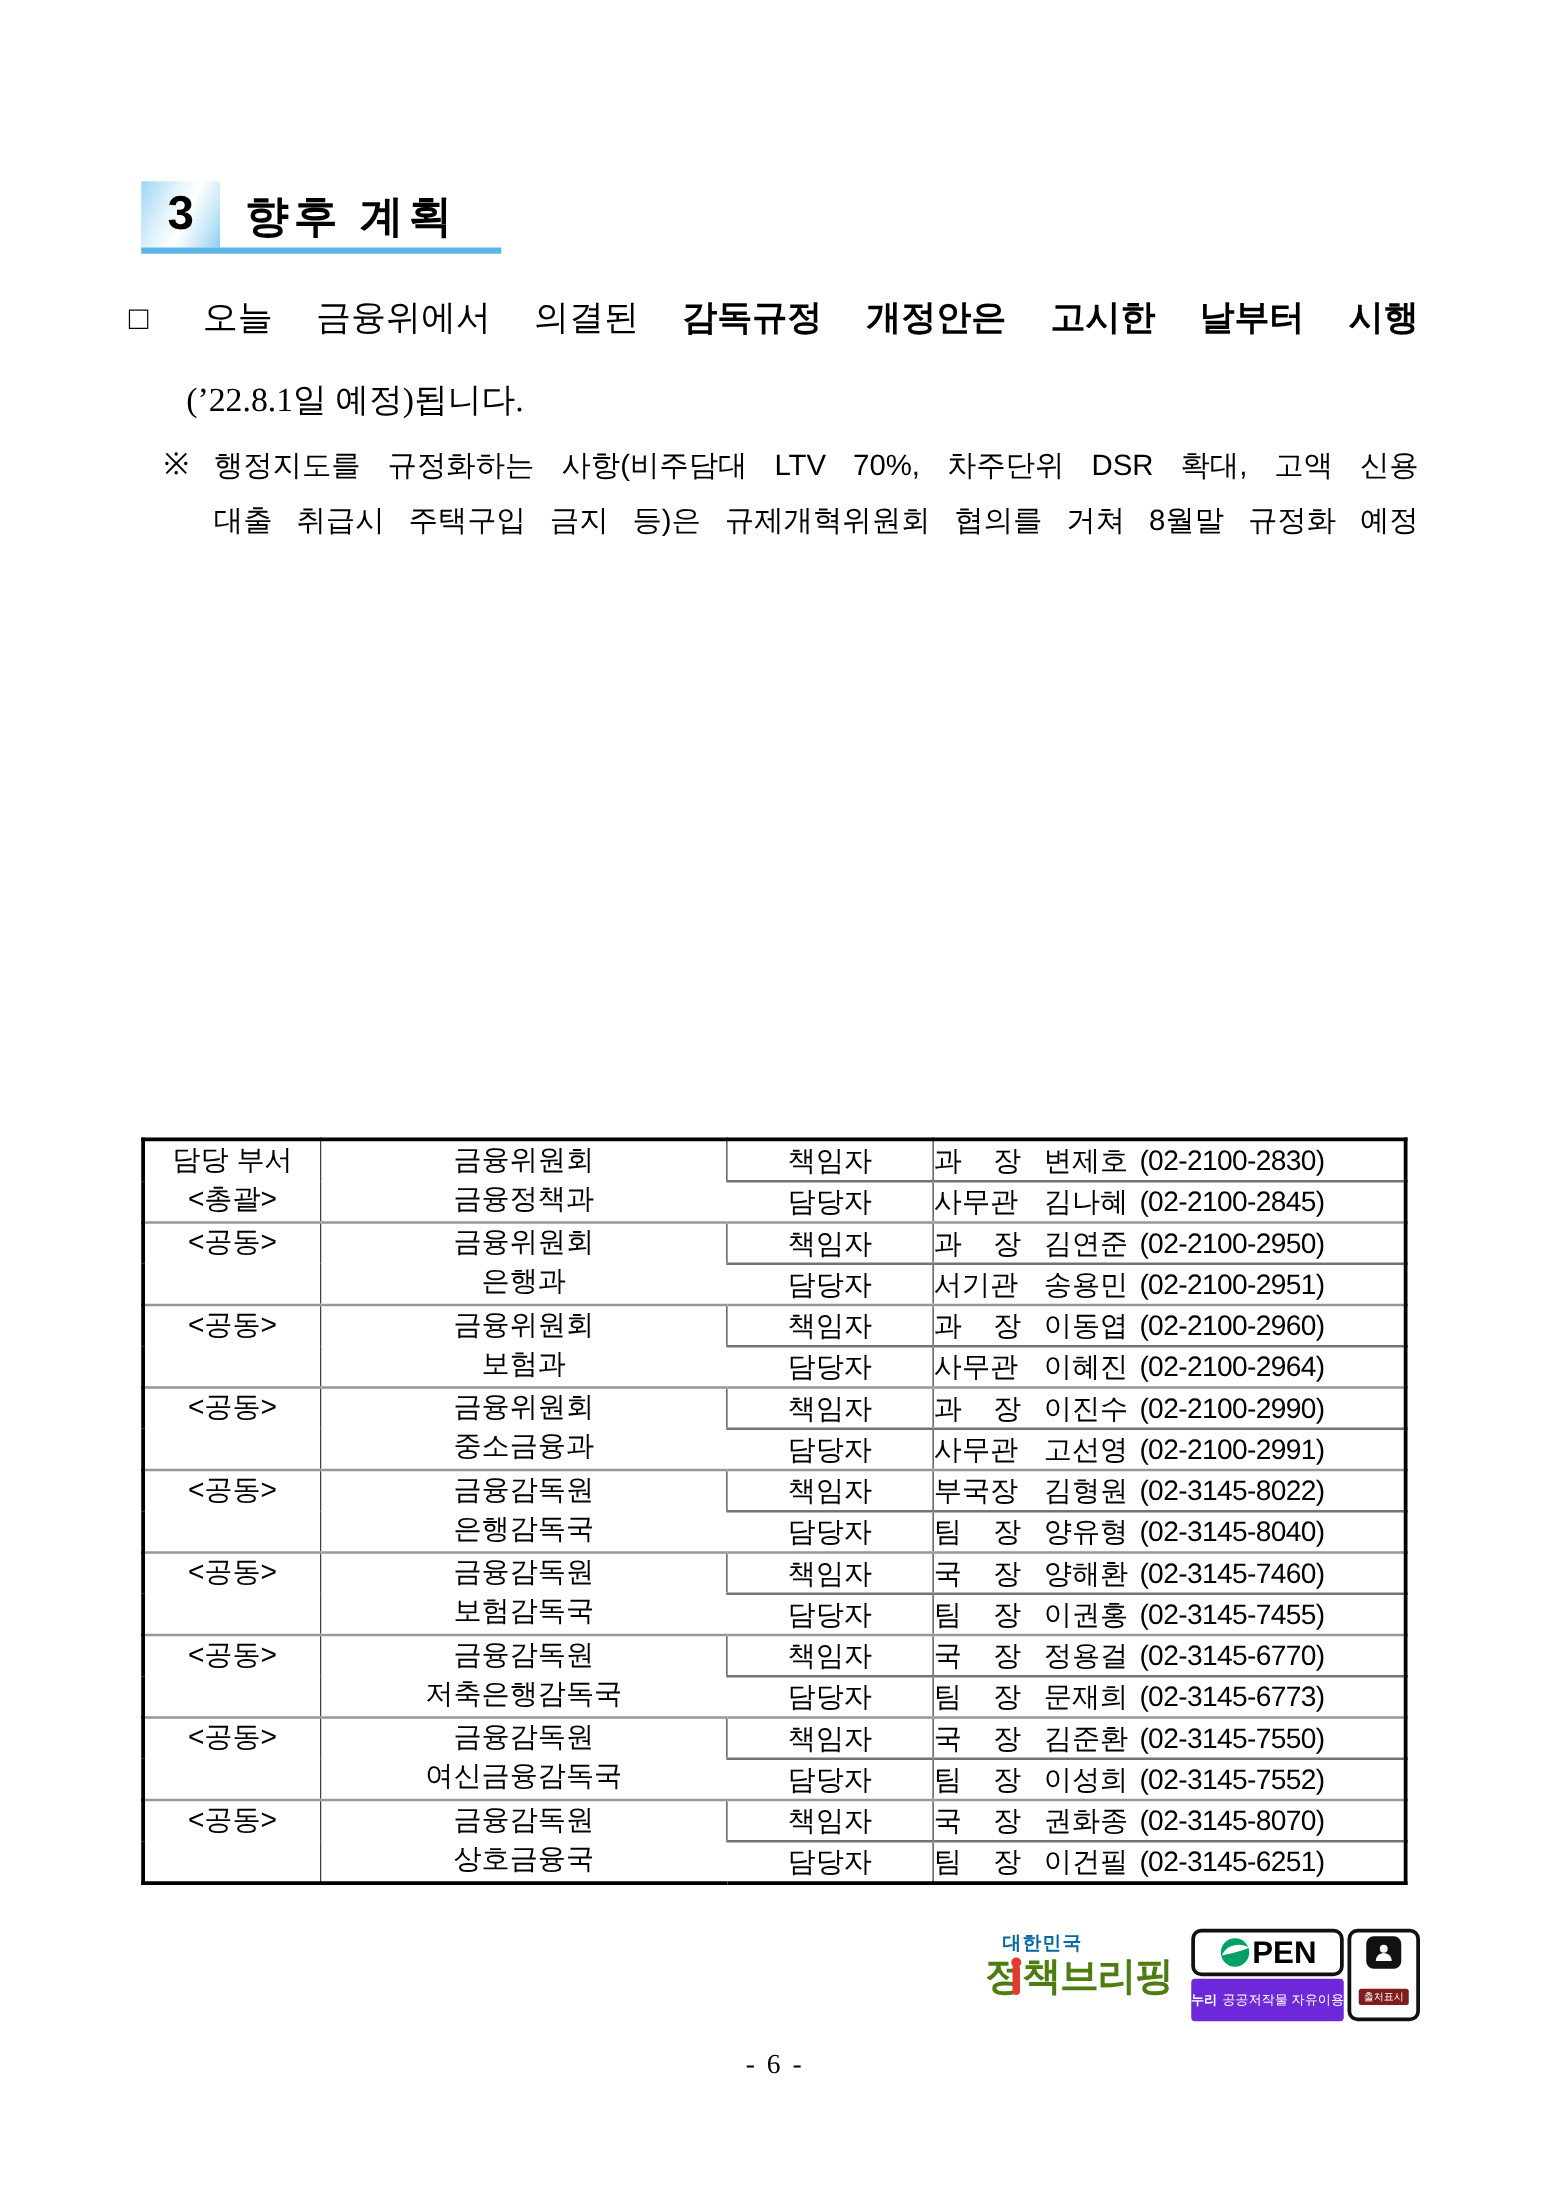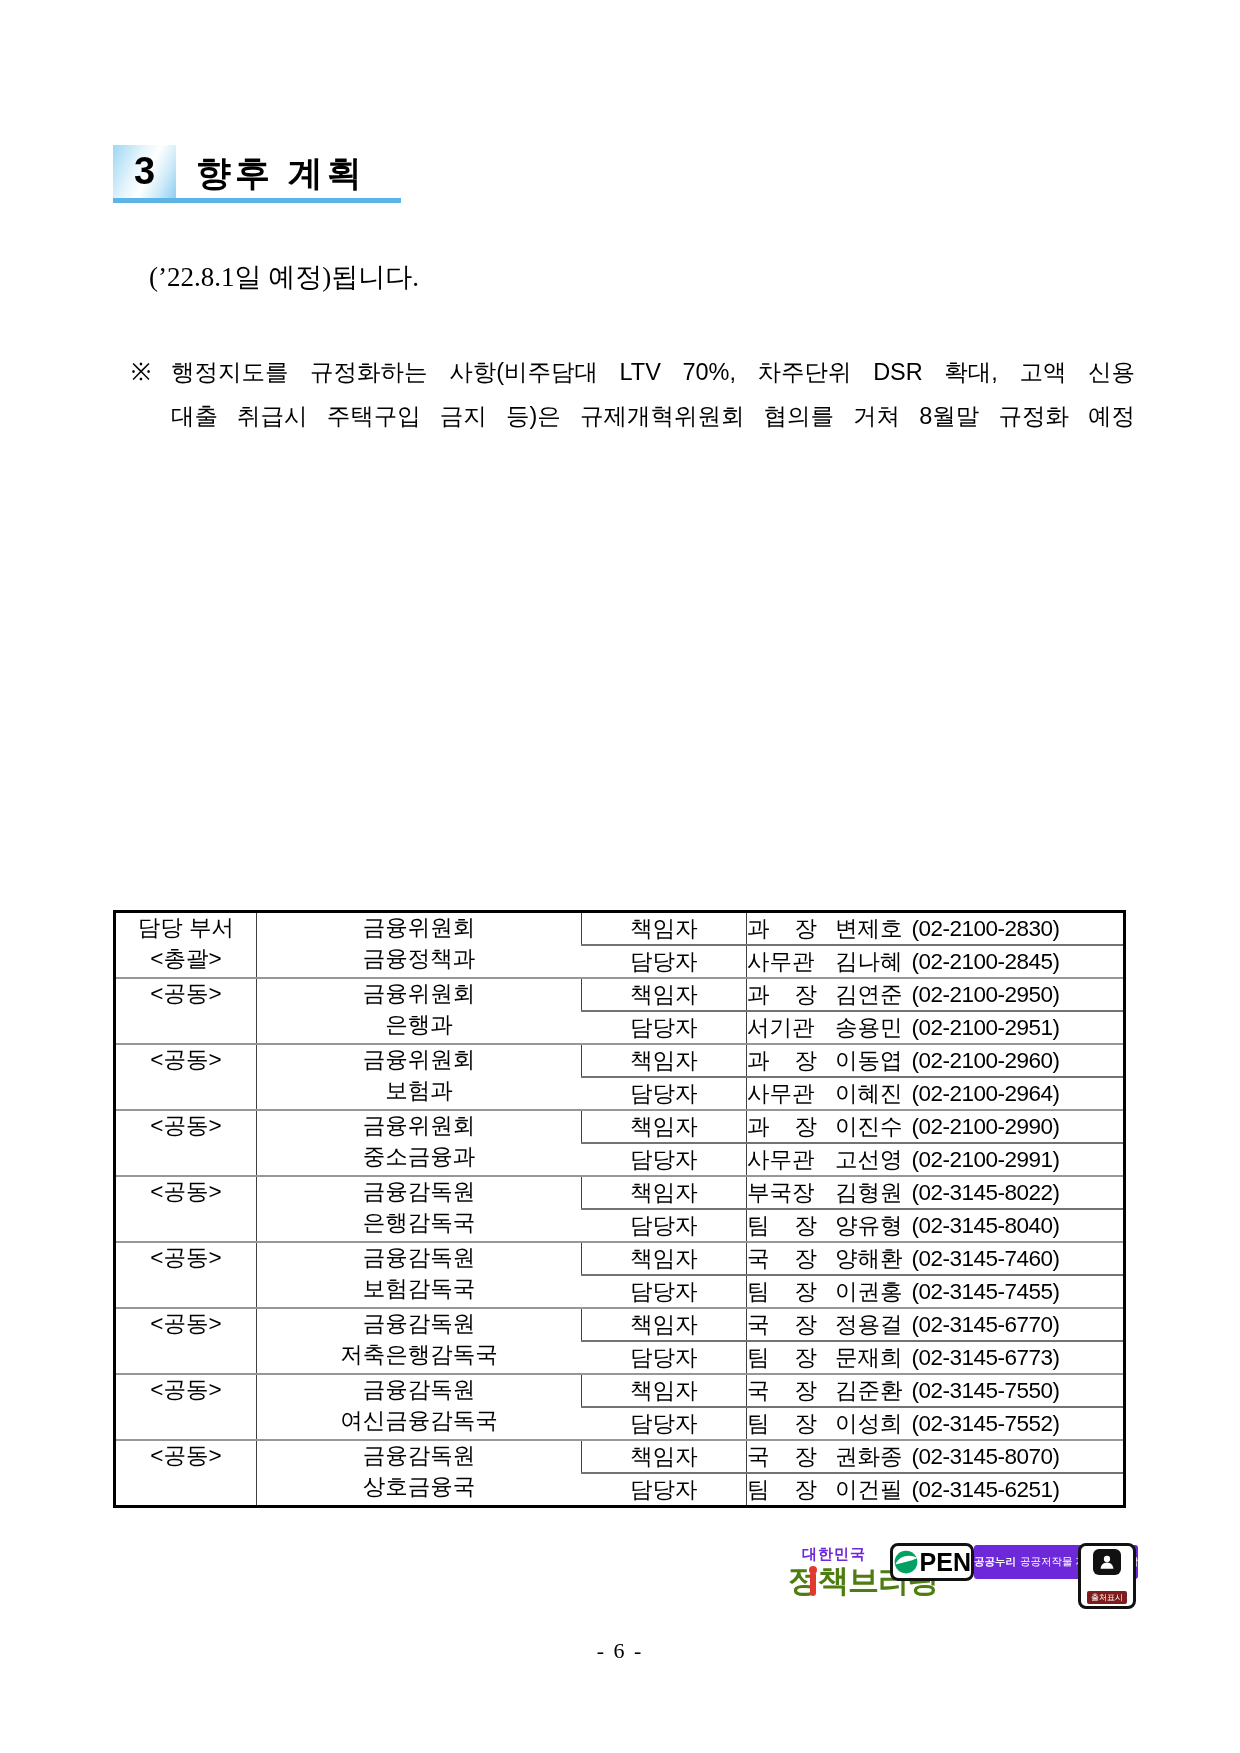--- a/index.html
+++ b/index.html
@@ -42,29 +42,29 @@
   .c-dept{text-align:center;vertical-align:top;line-height:30.8px;}
   .c-org{text-align:center;vertical-align:top;line-height:30.8px;}
   .c-role{text-align:center;}
   .c-info{padding-left:24px;white-space:nowrap;}
   .c-info .pos{display:inline-block;width:70px;text-align:justify;text-align-last:justify;}
   .c-info .name{margin-left:18px;}
   .c-info .phone{margin-left:9px;letter-spacing:-0.5px;}
 
   
   .policy-logo{position:absolute;left:788px;top:1545px;width:150px;}
-  .policy-logo .top{font-size:15px;font-weight:700;color:#6d28d9;margin-left:14px;letter-spacing:1px;}
+  .policy-logo .top{font-size:15px;font-weight:700;color:#0369a1;margin-left:14px;letter-spacing:1px;}
   .policy-logo .main{position:relative;font-size:31px;font-weight:800;color:#4d7c0f;letter-spacing:-1px;line-height:34px;}
   .logo-red-pin{position:absolute;left:21px;top:2px;width:8px;height:8px;border-radius:50%;
                 background:var(--logo-red,#e23b2e);}
   .logo-red-pin::after{content:"";position:absolute;left:1px;top:6px;width:6px;height:24px;
                 border-radius:3px;background:var(--logo-red,#e23b2e);}
 
   .open-badge{position:absolute;left:953px;top:1543px;display:flex;gap:3px;}
-  .open-left{width:122px;display:flex;justify-content:center;}
+  .open-left{width:122px;display:flex;flex-direction:column;justify-content:center;}
   .open-top{height:32px;border:3px solid #111;border-radius:8px;background:#fff;
             display:flex;align-items:center;justify-content:center;gap:1px;}
   .open-o{width:26px;height:26px;flex:none;}
   .open-pen{font-size:25px;font-weight:800;letter-spacing:0;}
   .open-bar{margin-top:2px;height:34px;background:#6d28d9;border-radius:3px;color:#fff;
             font-size:10.5px;display:flex;align-items:center;justify-content:center;gap:4px;white-space:nowrap;}
   .open-bar .b1{font-weight:800;}
   .source-box{width:48px;border:3px solid #111;border-radius:8px;background:#fff;
               display:flex;flex-direction:column;align-items:center;padding:3px 2px 2px;}
   .person-sq{width:28px;height:26px;background:#111;border-radius:6px;
@@ -81,20 +81,21 @@
 
 <div class="page">
 
   <div class="sec-header">
     <div class="sec-num">3</div>
     <div class="sec-title">향후 계획</div>
     <div class="sec-underline"></div>
   </div>
 
   <div class="para">
+    <div class="para-line1"><span class="bullet">□</span><span>오늘 금융위에서 의결된 </span><span class="emph">감독규정 개정안은 고시한 날부터 시행</span></div>
     <div class="para-line2">(’22.8.1일 예정)됩니다.</div>
   </div>
 
   <div class="note">
     <div class="note-marker">※</div>
     <div class="note-body">
       <div class="note-line">행정지도를 규정화하는 사항(비주담대 LTV 70%, 차주단위 DSR 확대, 고액 신용</div>
       <div class="note-line">대출 취급시 주택구입 금지 등)은 규제개혁위원회 협의를 거쳐 8월말 규정화 예정</div>
     </div>
   </div>

